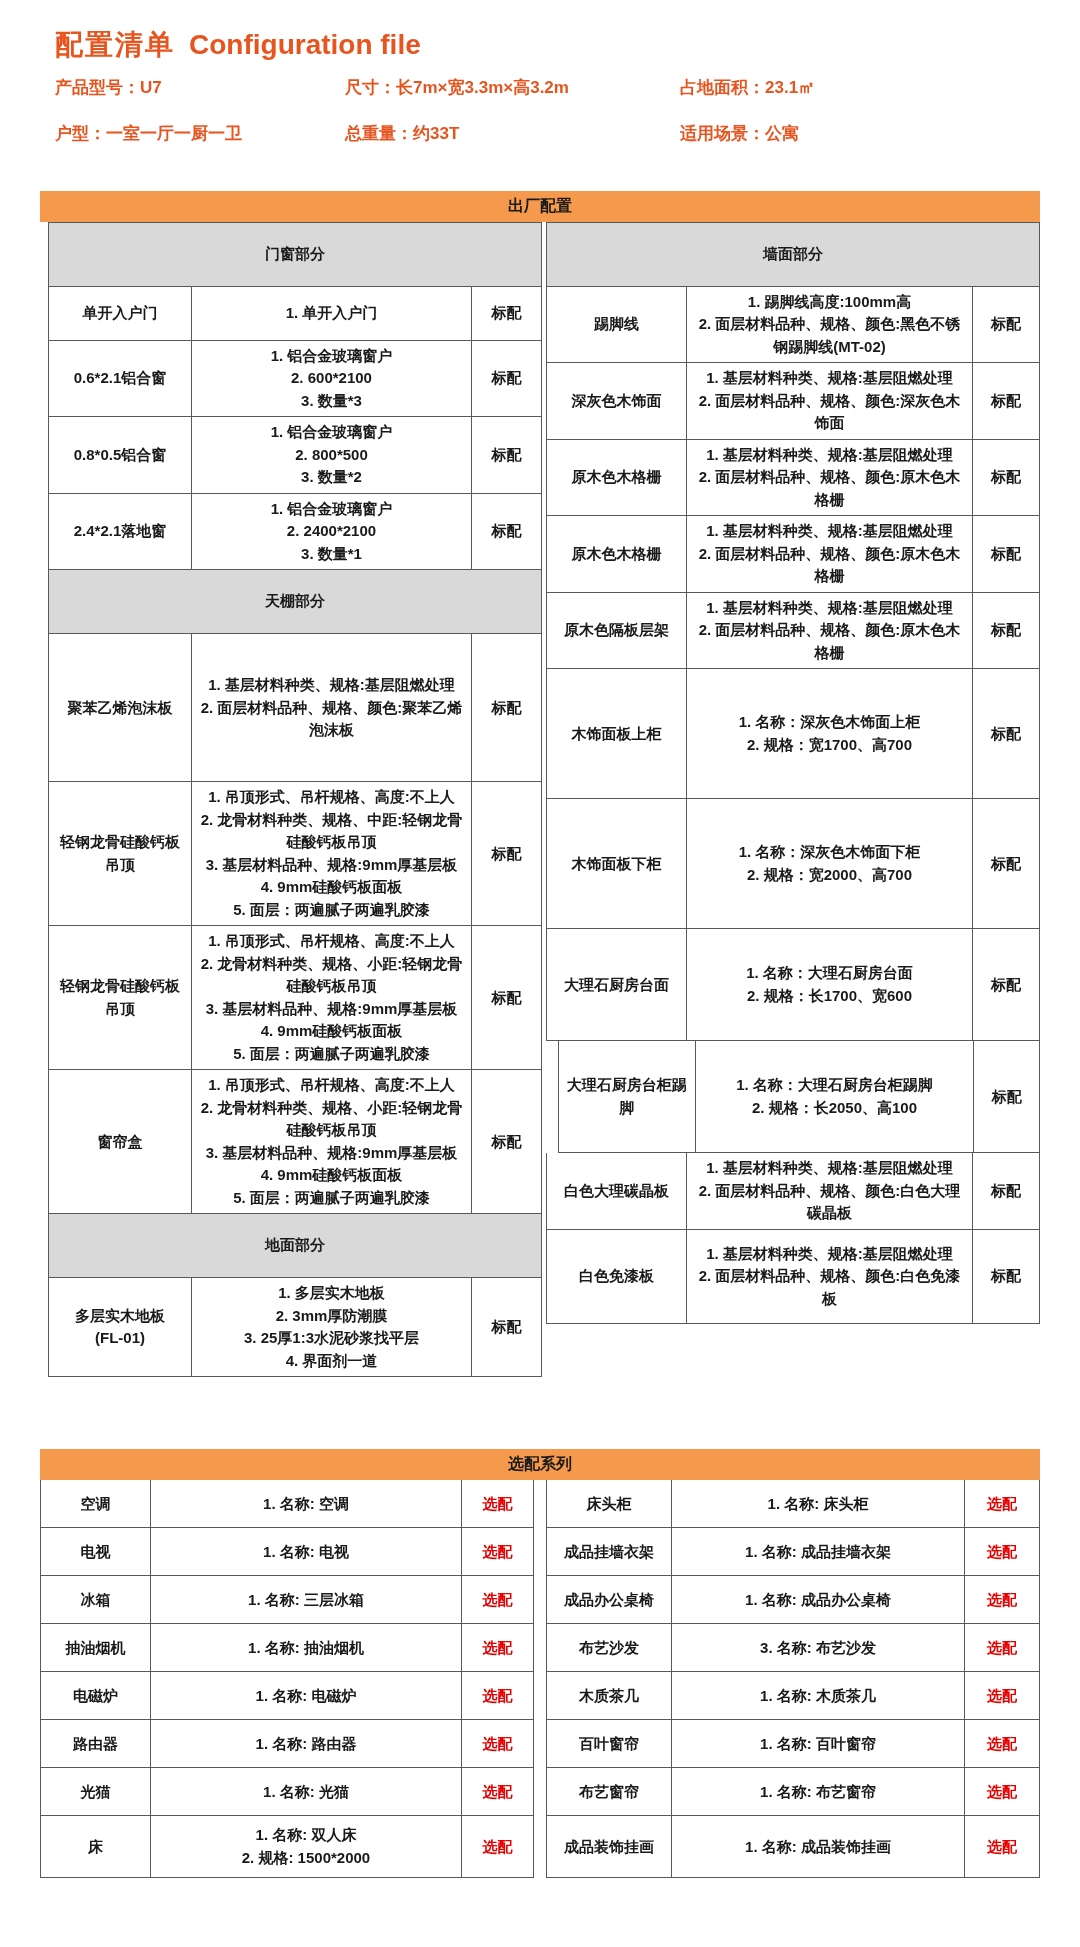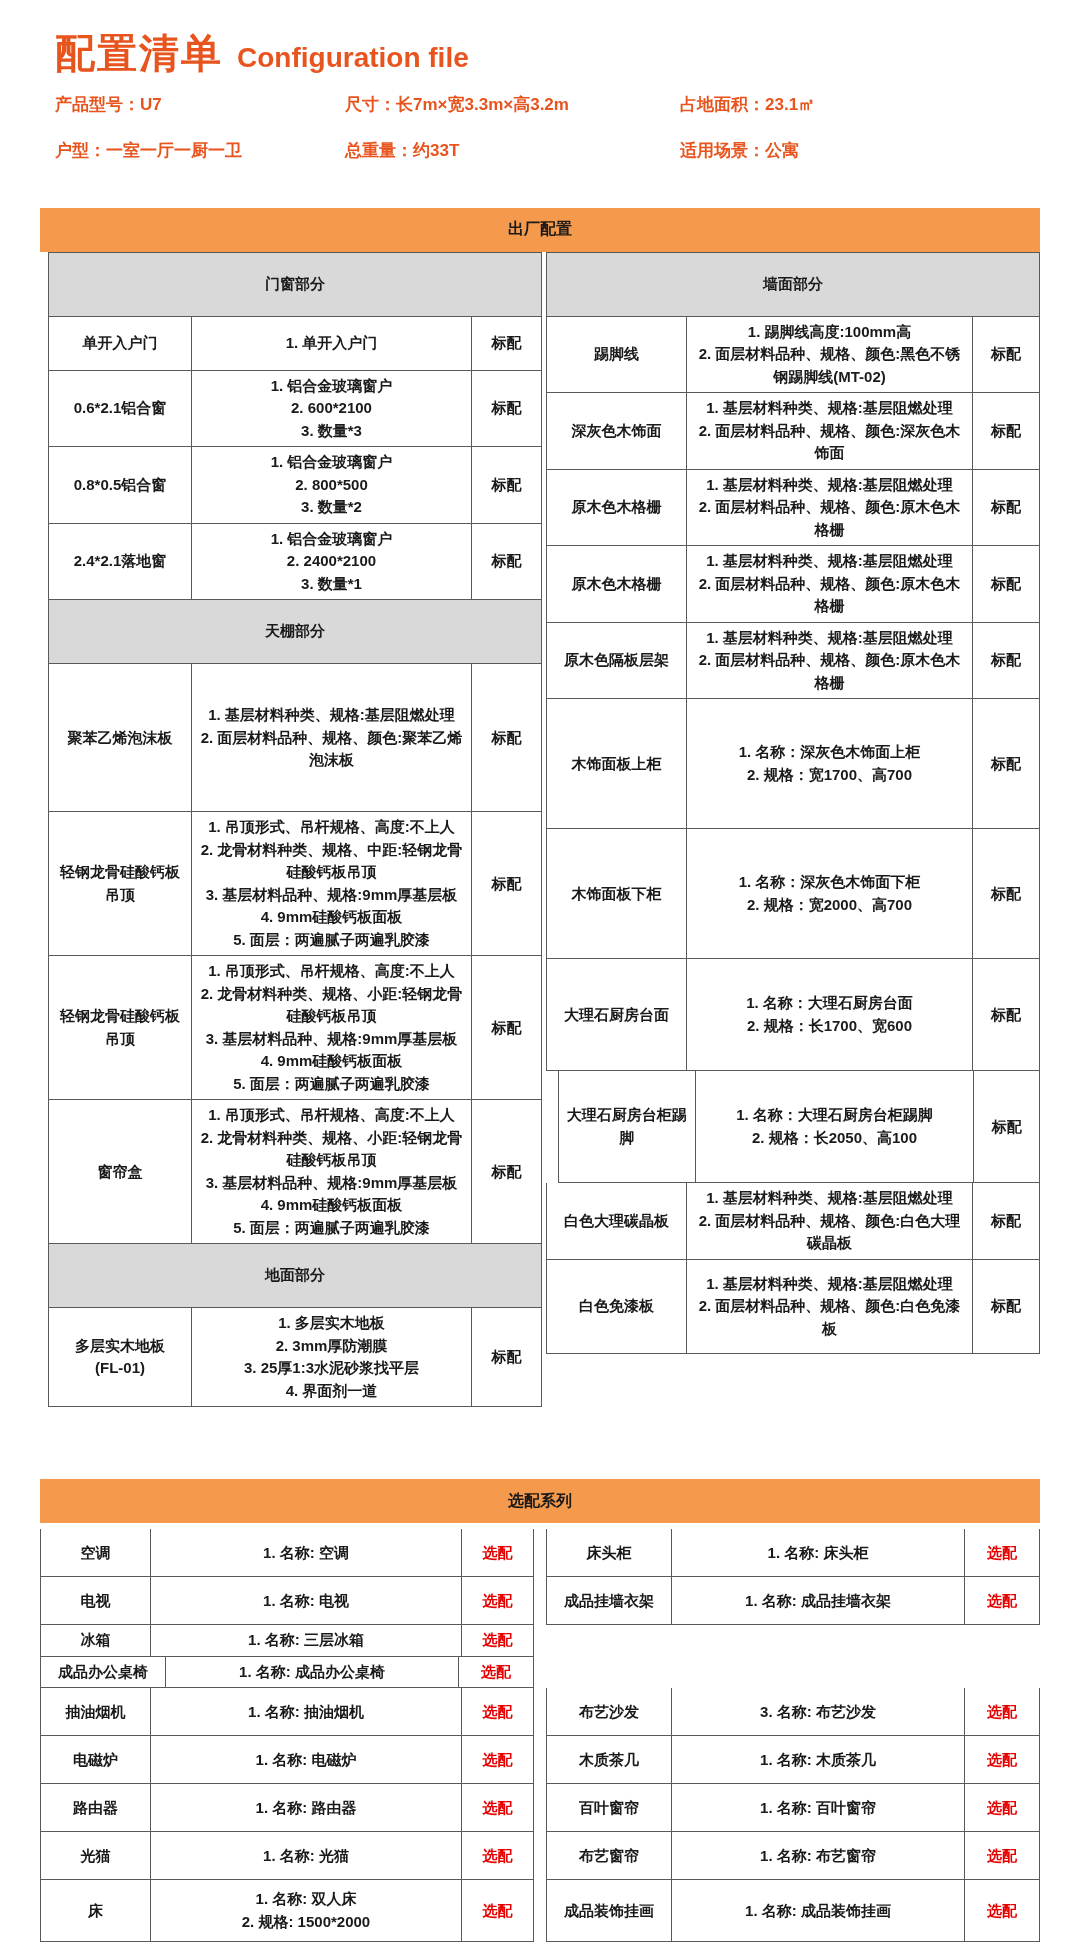--- a/index.html
+++ b/index.html
@@ -1,32 +1,32 @@
 <!DOCTYPE html>
 <html><head>
 <meta charset="utf-8">
 <style>
   html,body{margin:0;padding:0;background:#ffffff;}
   body{width:1080px;min-height:1947px;font-family:"Liberation Sans","DejaVu Sans",sans-serif;color:#1a1a1a;}
   .doc{width:1000px;margin:0 40px;}
 
   
   .title-row{padding-top:26px;padding-left:15px;display:flex;align-items:baseline;}
-  .title-cn{font-size:40px;font-weight:900;color:#E8541E;letter-spacing:2px;}
+  .title-cn{font-size:28px;font-weight:900;color:#E8541E;letter-spacing:2px;}
   .title-en{font-size:28px;font-weight:600;color:#E8541E;margin-left:14px;}
 
   
   .info-grid{margin-top:14px;padding-left:15px;display:grid;grid-template-columns:290px 335px 375px;row-gap:26px;}
   .info-item{font-size:17px;font-weight:700;color:#E8541E;line-height:1.2;}
 
   
   .tbl{margin-top:46px;}
   .tbl.opt{margin-top:72px;}
   .bar{display:flex;align-items:center;justify-content:center;font-size:16px;font-weight:700;}
-  .bar.orange{background:#F59A4C;height:44px;color:#1a1a1a;}
+  .bar.orange{background:#F59A4C;height:31px;color:#1a1a1a;}
   .bar.gray-full{background:#D9D9D9;height:44px;border:1px solid #595959;border-top:none;box-sizing:border-box;}
 
   .stacks{display:flex;align-items:flex-start;margin-left:8px;}
   .gap{width:13px;}
   .stack{width:494px;border-top:1px solid #595959;border-right:1px solid #595959;box-sizing:border-box;}
   .section-bar{background:#D9D9D9;display:flex;align-items:center;justify-content:center;
     font-size:15px;font-weight:700;border-left:1px solid #595959;border-bottom:1px solid #595959;box-sizing:border-box;}
   .row{display:flex;align-items:stretch;}
   .cell{border-left:1px solid #595959;border-bottom:1px solid #595959;box-sizing:border-box;
     display:flex;flex-direction:column;align-items:center;justify-content:center;
@@ -294,21 +294,21 @@
             </div>
             <div class="cell c3">标配</div>
           </div>
         </div>
     </div>
   </div>
 
   <div class="tbl opt">
     <div class="bar orange">选配系列</div>
     <div id="optional-rows">
-        <div class="opt-row" style="min-height: 48px; margin-top: 6px;">
+        <div class="opt-row" style="min-height: 48px;">
           <div class="opt-group opt-left">
             <div class="cell l1">
               <div class="line">空调</div>
             </div>
             <div class="cell l2">
               <div class="line">1. 名称: 空调</div>
             </div>
             <div class="cell l3 tag-red">选配</div>
           </div>
           <div class="gap"></div>
@@ -336,21 +336,21 @@
           <div class="opt-group opt-right">
             <div class="cell r1">
               <div class="line">成品挂墙衣架</div>
             </div>
             <div class="cell r2">
               <div class="line">1. 名称: 成品挂墙衣架</div>
             </div>
             <div class="cell r3 tag-red">选配</div>
           </div>
         </div>
-        <div class="opt-row" style="min-height: 48px; flex-direction: column;">
+        <div class="opt-row" style="min-height: 48px;">
           <div class="opt-group opt-left">
             <div class="cell l1">
               <div class="line">冰箱</div>
             </div>
             <div class="cell l2">
               <div class="line">1. 名称: 三层冰箱</div>
             </div>
             <div class="cell l3 tag-red">选配</div>
           </div>
           <div class="gap"></div>

